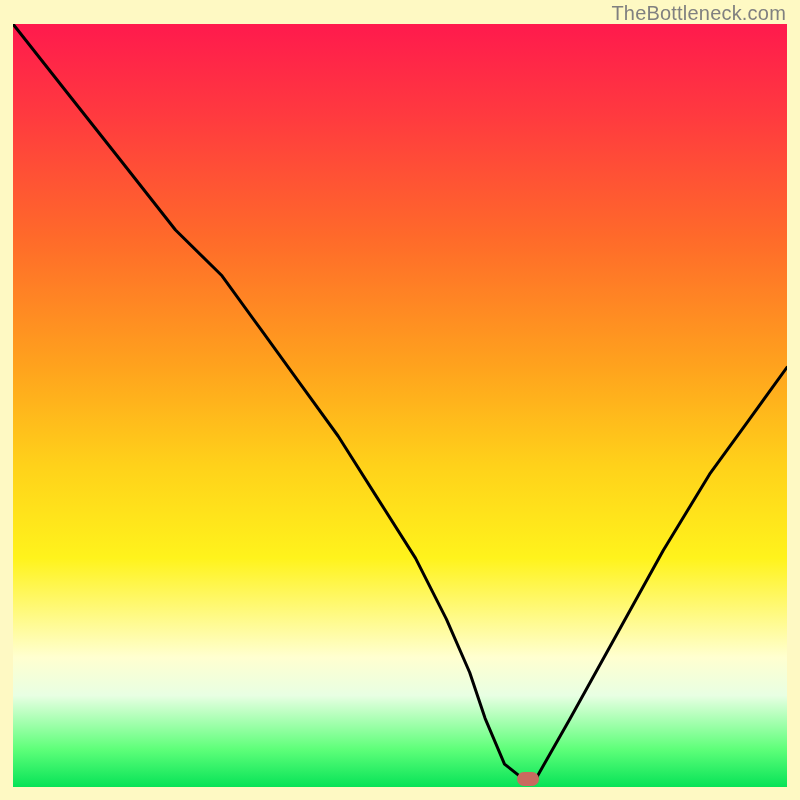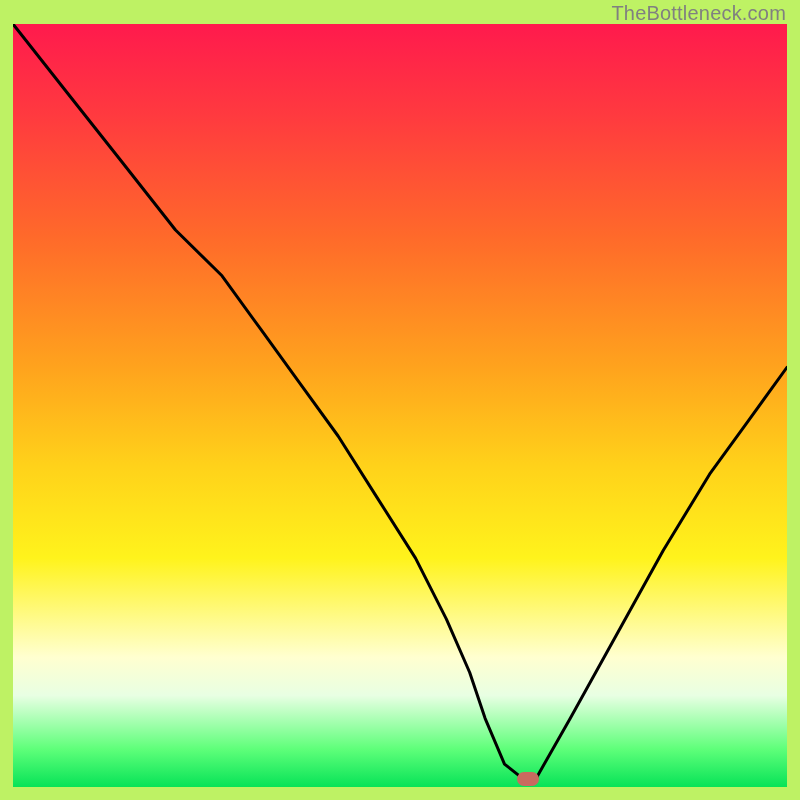--- a/index.html
+++ b/index.html
@@ -10,21 +10,21 @@
     background: #000;
     overflow: hidden;
     font-family: Arial, Helvetica, sans-serif;
   }
   .frame {
     position: absolute;
     left: 0;
     top: 0;
     width: 800px;
     height: 800px;
-    background: #bef264;
+    background: #fef9c3;
   }
   .plot {
     position: absolute;
     left: 13px;
     top: 24px;
     width: 774px;
     height: 763px;
     background: linear-gradient(to bottom,
       #ff1a4d 0%,
       #ff3a3f 12%,

